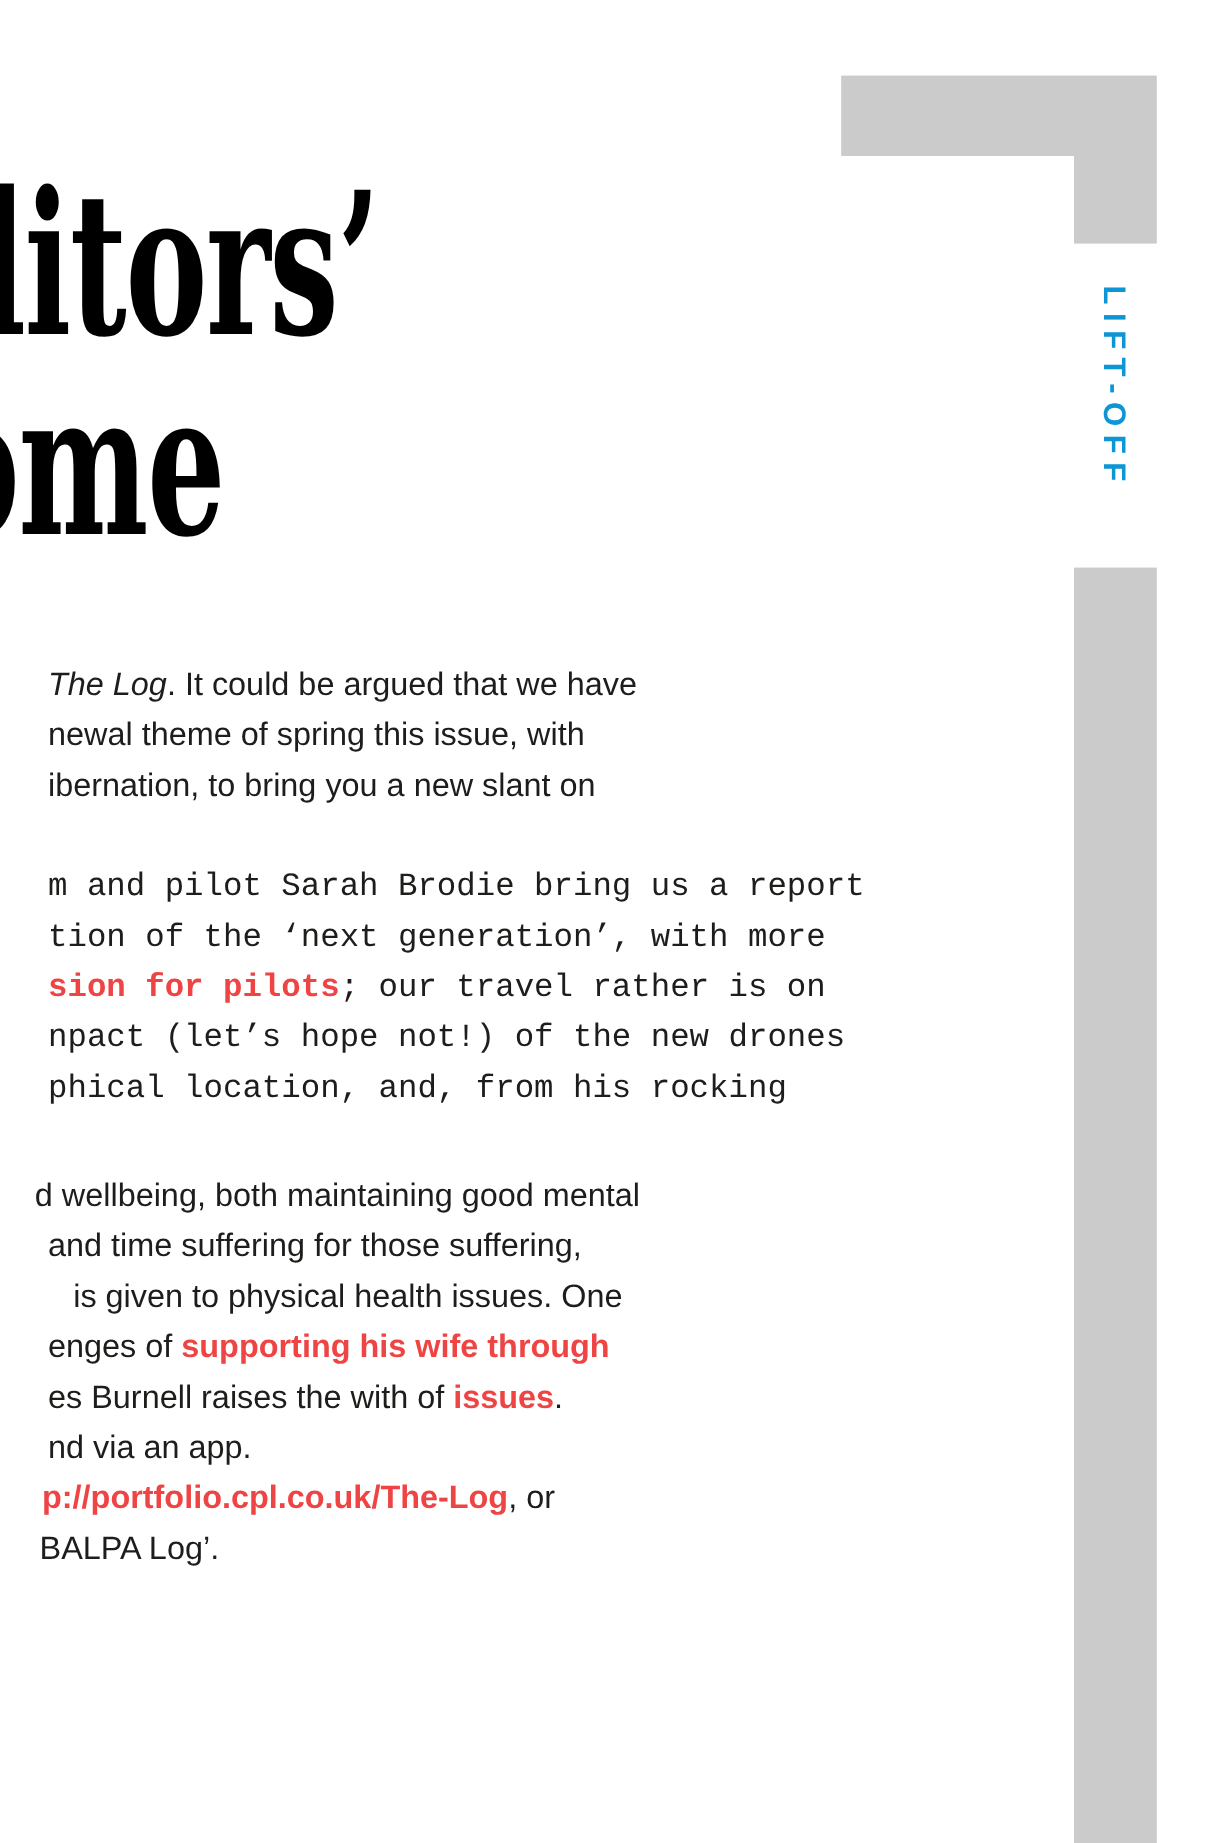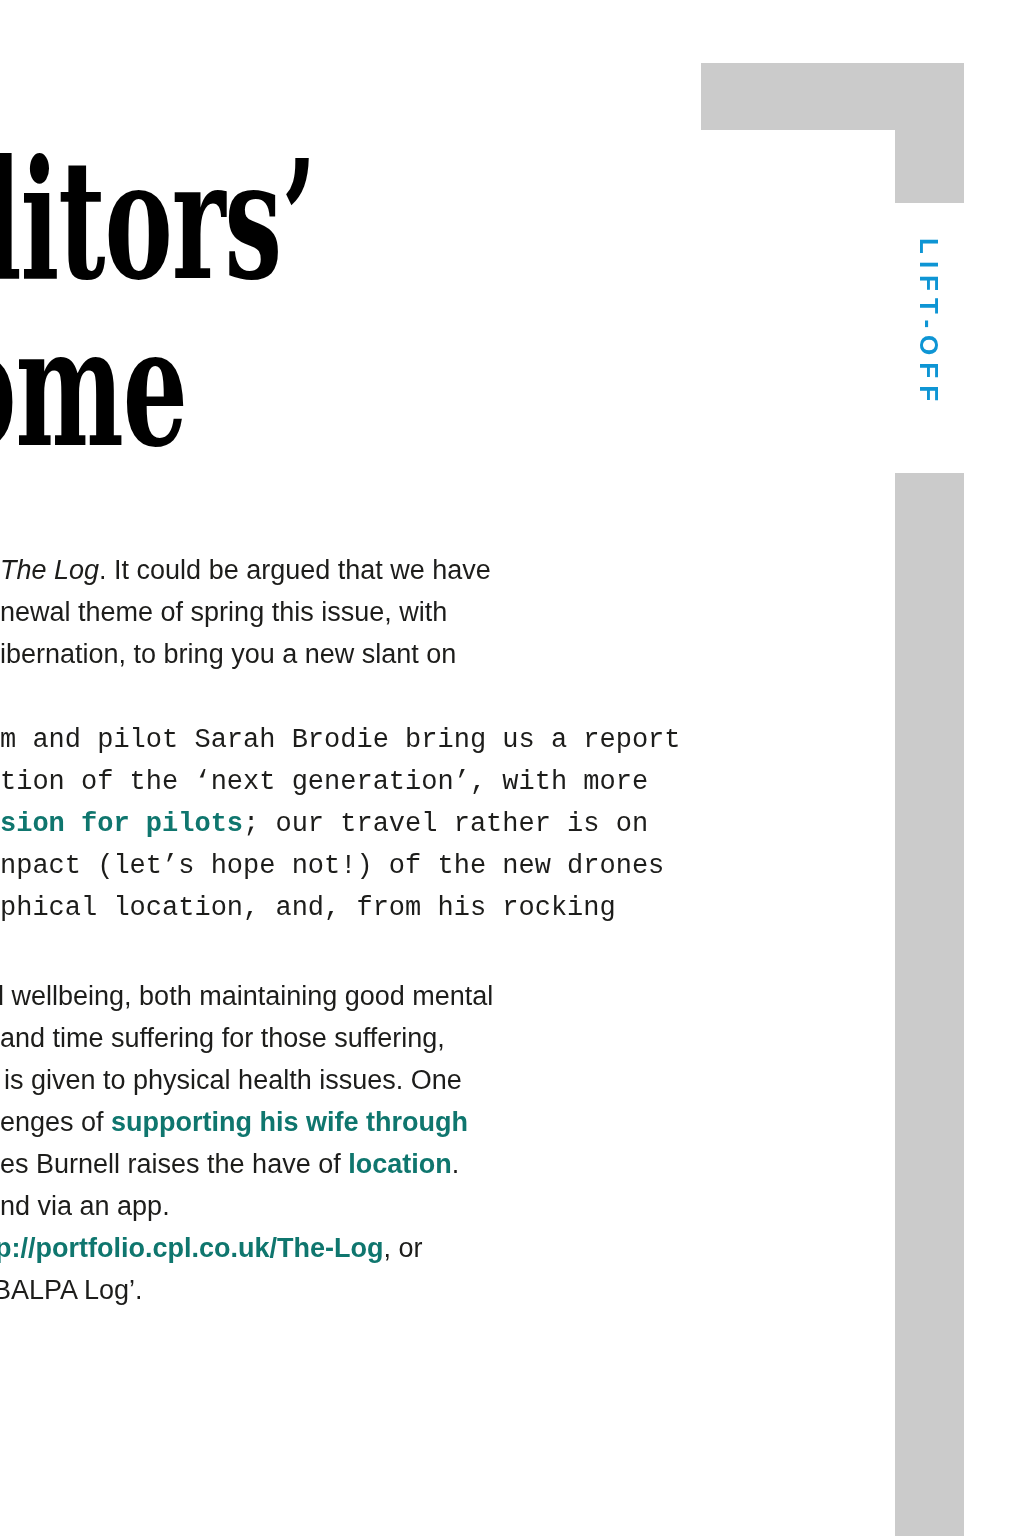--- a/index.html
+++ b/index.html
@@ -32,27 +32,27 @@
     transform:rotate(90deg); transform-origin:0 0;
     font-weight:bold; font-size:26px; letter-spacing:7px;
     color:#0e95d4; white-space:nowrap;
   }
 
   
   .para { position:absolute; left:0; color:#1d1d1b; font-size:27px; line-height:42px; }
   .para.p1 { top:549px; }
   .para.p2 { top:719px;font-family:Liberation Mono, monospace; }
   .para.p3 { top:975px; }
-  .line { white-space:nowrap; height:42px; }
-  .red  { color:#0f766e; font-weight:bold; }
+  .line { white-space:nowrap; height:42px;padding-left:40px; }
+  .red  { color:#ef4444; font-weight:bold; }
   .it   { font-style:italic; }
 
   
   .cut-d  { margin-left:-11px; }
-  .ind    { margin-left:4px;  }
+  .ind    { margin-left:21px;  }
   .cut-p  { margin-left:-5px; }
   .cut-b  { margin-left:-7px; }
 </style>
 </head>
 <body>
 
 <div class="page">
 
   <div class="gray h-bar"></div>
   <div class="gray v-tab"></div>
@@ -77,19 +77,19 @@
     <div class="line"><span class="red">sion for pilots</span><span>; our travel rather is on</span></div>
     <div class="line">npact (let’s hope not!) of the new drones</div>
     <div class="line">phical location, and, from his rocking</div>
   </div>
 
   <div class="para p3">
     <div class="line cut-d">d wellbeing, both maintaining good mental</div>
     <div class="line">and time suffering for those suffering,</div>
     <div class="line ind">is given to physical health issues. One</div>
     <div class="line"><span>enges of </span><span class="red">supporting his wife through</span></div>
-    <div class="line"><span>es Burnell raises the have of </span><span class="red">location</span><span>.</span></div>
+    <div class="line"><span>es Burnell raises the with of </span><span class="red">issues</span><span>.</span></div>
     <div class="line">nd via an app.</div>
     <div class="line cut-p"><span class="red">p://portfolio.cpl.co.uk/The-Log</span><span>, or</span></div>
     <div class="line cut-b">BALPA Log’.</div>
   </div>
 
 </div>
 
 </body></html>

